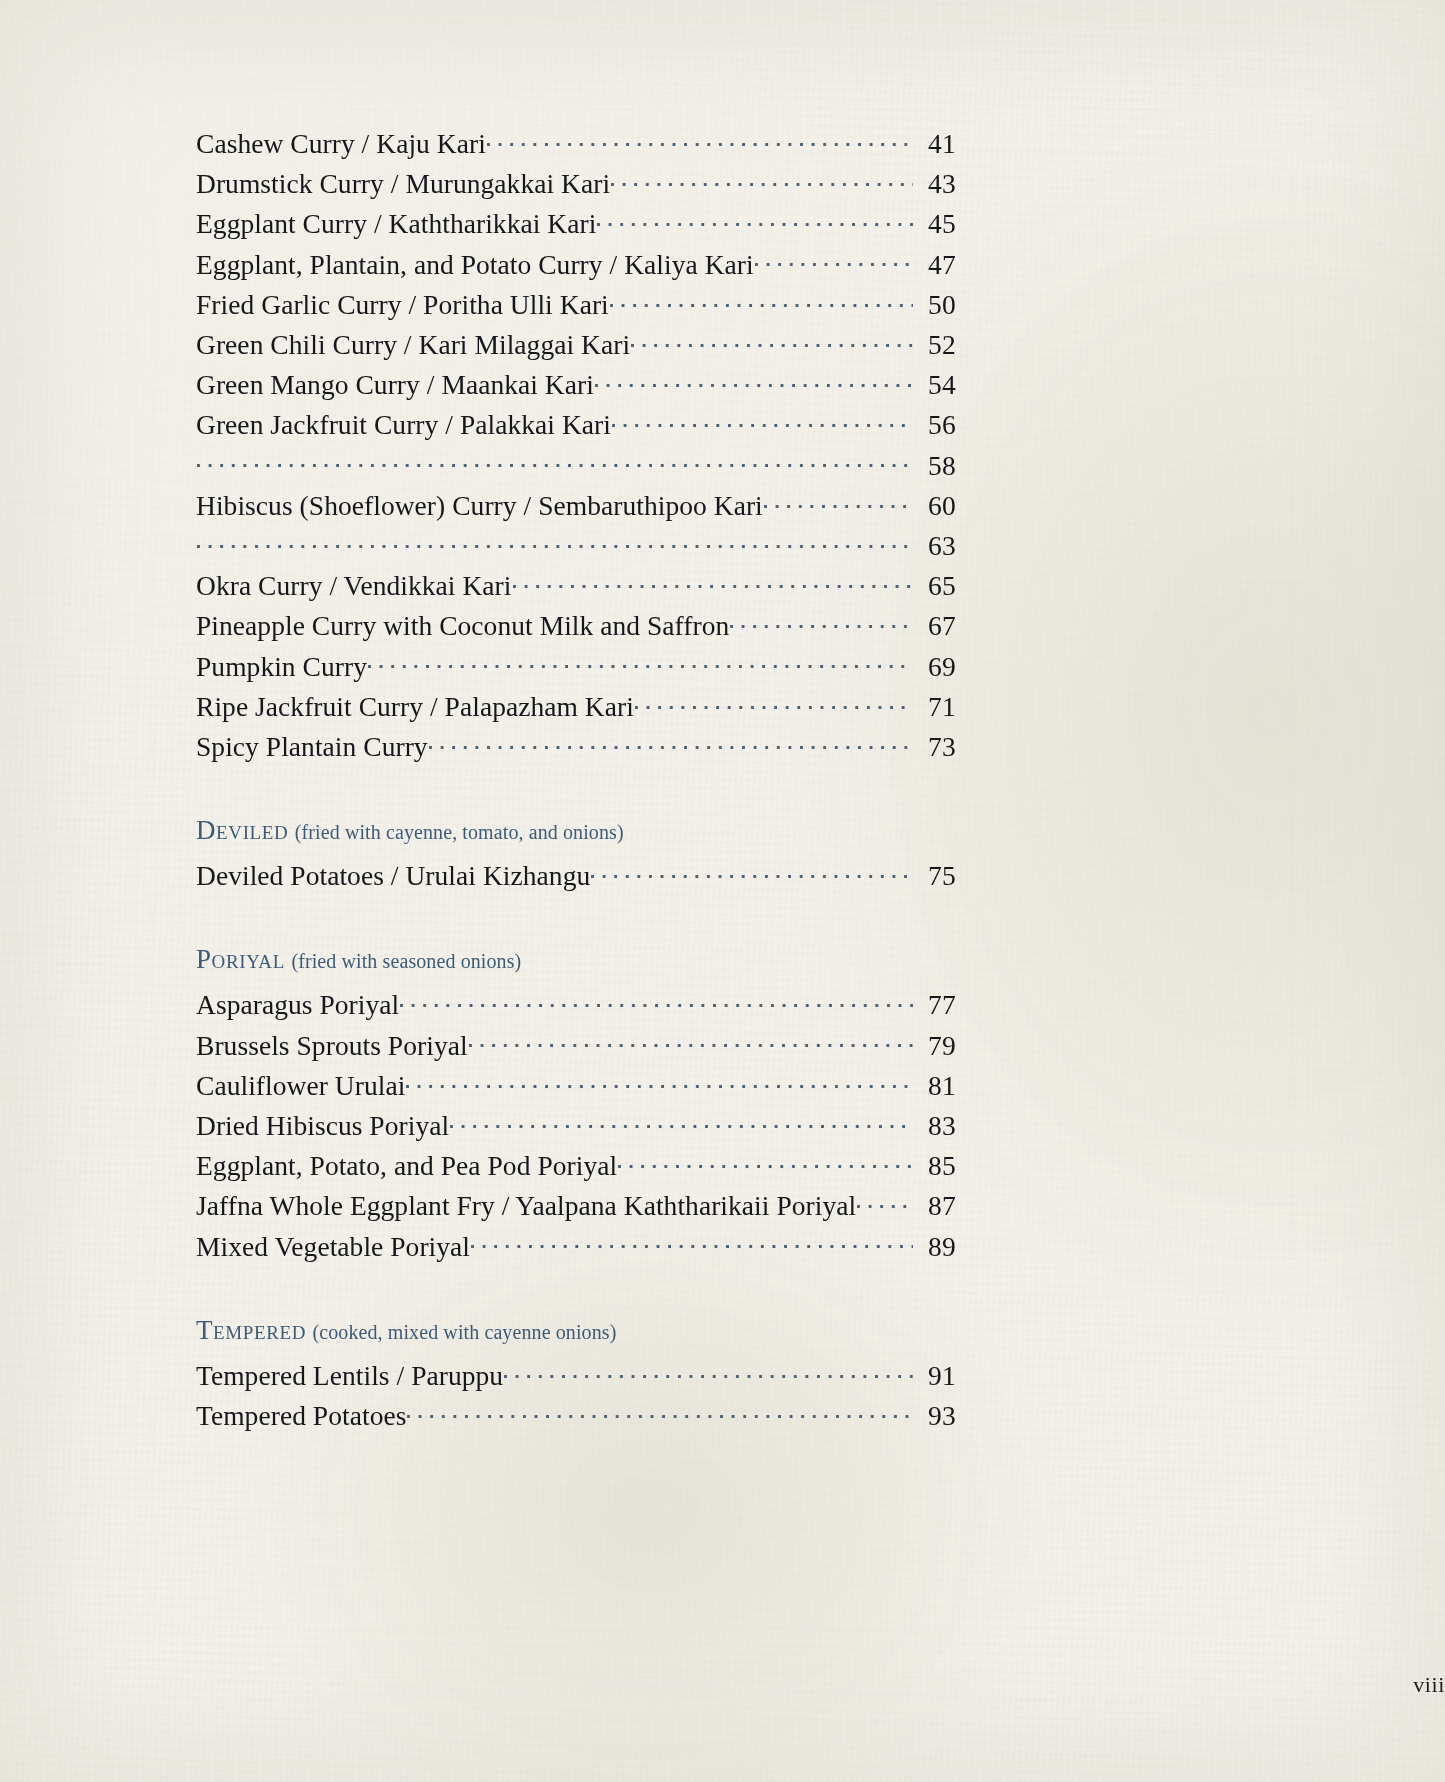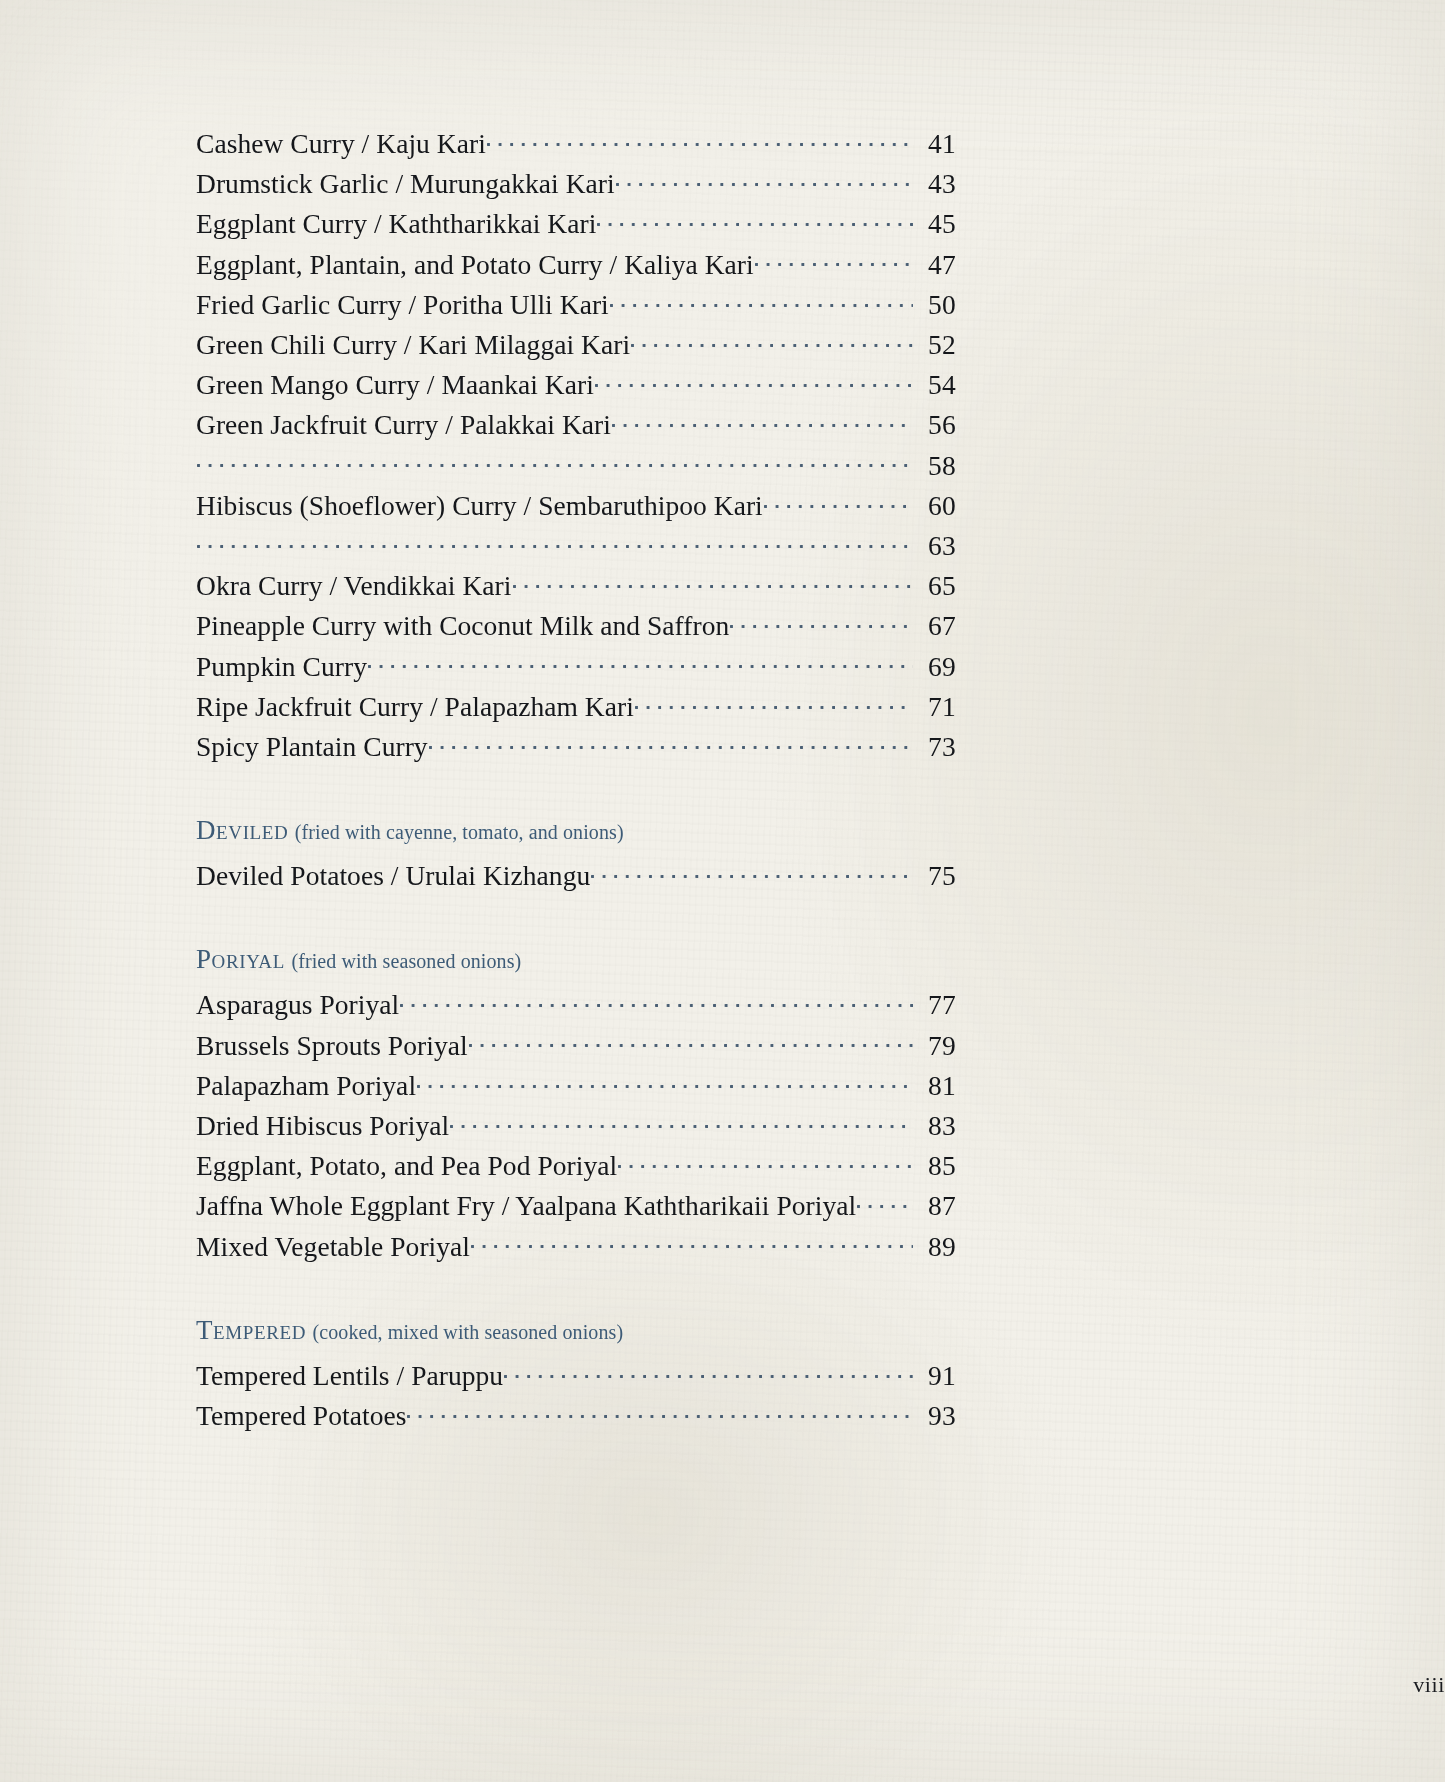--- a/index.html
+++ b/index.html
@@ -144,21 +144,21 @@
   <div class="toc">
 
   <div class="section no-heading">
         <div class="entries">
           <div class="entry">
             <span class="title">Cashew Curry / Kaju Kari</span>
             <span class="leader"></span>
             <span class="pageno">41</span>
           </div>
           <div class="entry">
-            <span class="title">Drumstick Garlic / Murungakkai Kari</span>
+            <span class="title">Drumstick Curry / Murungakkai Kari</span>
             <span class="leader"></span>
             <span class="pageno">43</span>
           </div>
           <div class="entry">
             <span class="title">Eggplant Curry / Kaththarikkai Kari</span>
             <span class="leader"></span>
             <span class="pageno">45</span>
           </div>
           <div class="entry">
             <span class="title">Eggplant, Plantain, and Potato Curry / Kaliya Kari</span>
@@ -242,21 +242,21 @@
             <span class="title">Asparagus Poriyal</span>
             <span class="leader"></span>
             <span class="pageno">77</span>
           </div>
           <div class="entry">
             <span class="title">Brussels Sprouts Poriyal</span>
             <span class="leader"></span>
             <span class="pageno">79</span>
           </div>
           <div class="entry">
-            <span class="title">Palapazham Poriyal</span>
+            <span class="title">Cauliflower Urulai</span>
             <span class="leader"></span>
             <span class="pageno">81</span>
           </div>
           <div class="entry">
             <span class="title">Dried Hibiscus Poriyal</span>
             <span class="leader"></span>
             <span class="pageno">83</span>
           </div>
           <div class="entry">
             <span class="title">Eggplant, Potato, and Pea Pod Poriyal</span>
@@ -269,21 +269,21 @@
             <span class="pageno">87</span>
           </div>
           <div class="entry">
             <span class="title">Mixed Vegetable Poriyal</span>
             <span class="leader"></span>
             <span class="pageno">89</span>
           </div>
         </div>
       </div>
       <div class="section">
-        <div class="section-heading"><span class="sc">Tempered</span> <span class="desc">(cooked, mixed with seasoned onions)</span></div>
+        <div class="section-heading"><span class="sc">Tempered</span> <span class="desc">(cooked, mixed with cayenne onions)</span></div>
         <div class="entries">
           <div class="entry">
             <span class="title">Tempered Lentils / Paruppu</span>
             <span class="leader"></span>
             <span class="pageno">91</span>
           </div>
           <div class="entry">
             <span class="title">Tempered Potatoes</span>
             <span class="leader"></span>
             <span class="pageno">93</span>

